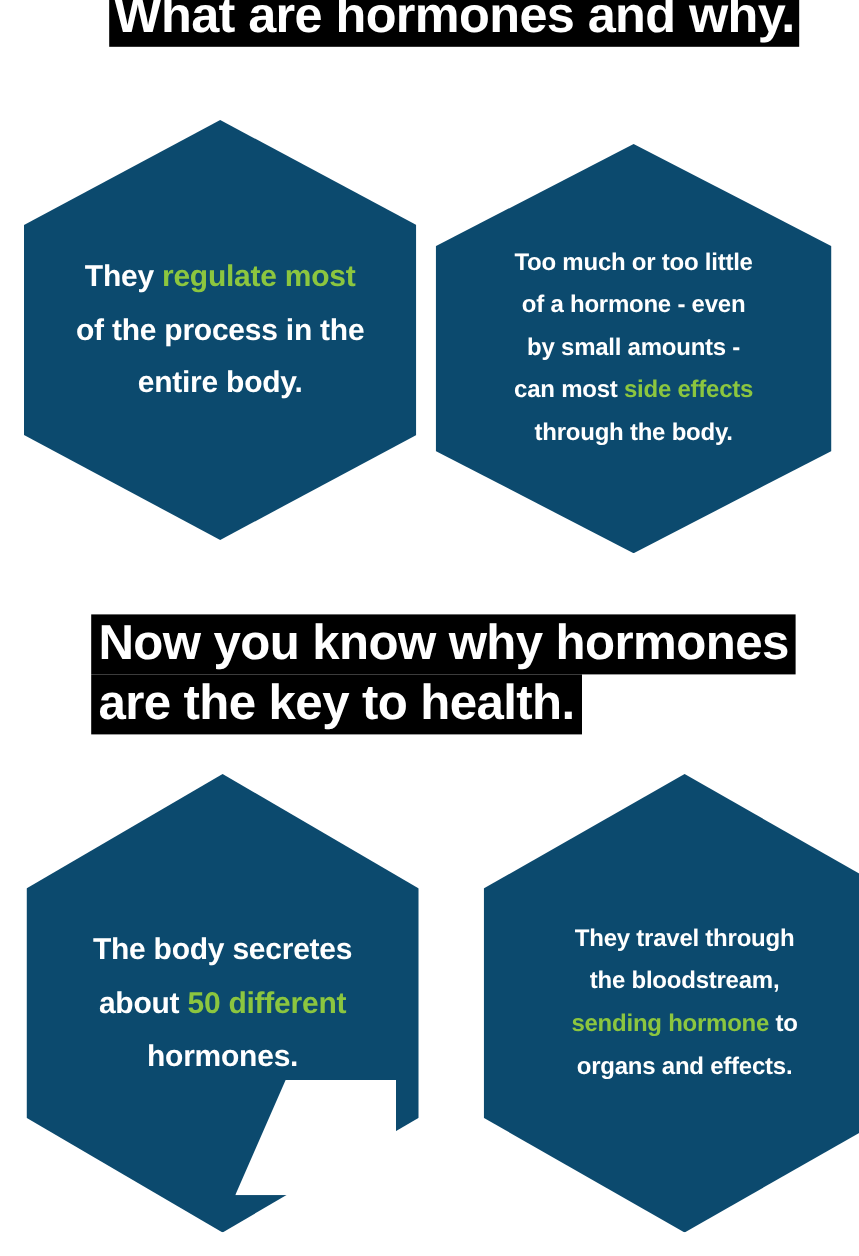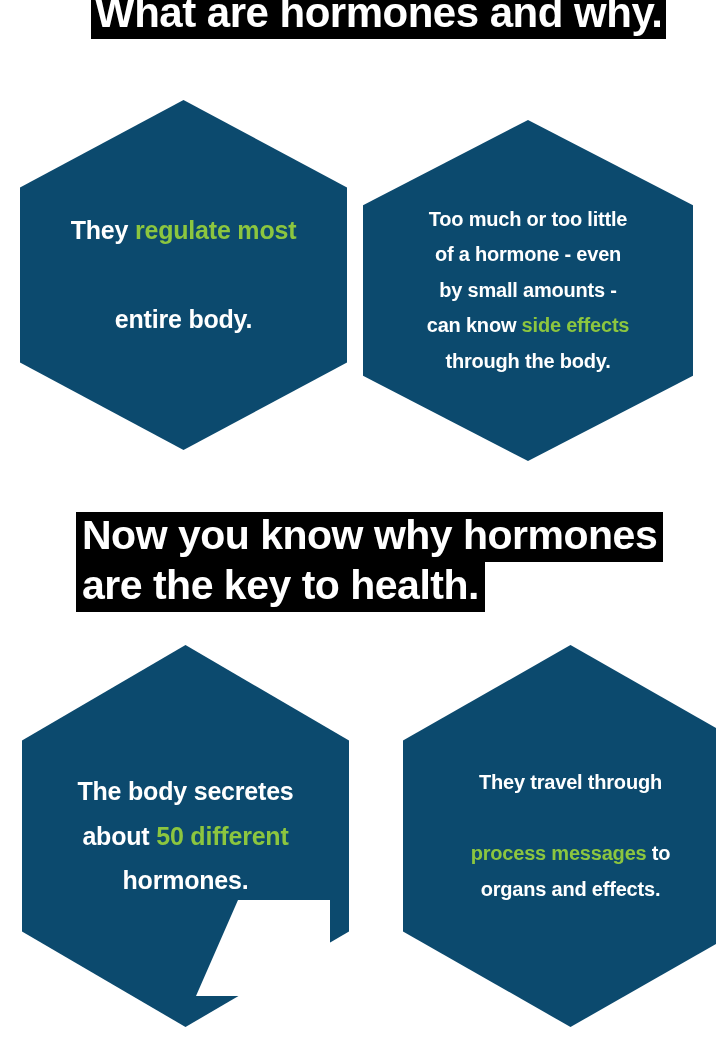--- a/index.html
+++ b/index.html
@@ -96,52 +96,52 @@
 </head>
 <body>
 
 <div class="heading" id="heading-top">
   <span class="band">What are hormones and why.</span>
 </div>
 
 <div class="hex" id="hex-1">
   <div class="hex-text">
     <span>They </span><span class="hl">regulate most</span><br>
-    <br>
+    <span>of the process in the</span><br>
     <span>entire body.</span>
   </div>
 </div>
 
 <div class="hex" id="hex-2">
   <div class="hex-text">
     <span>Too much or too little</span><br>
     <span>of a hormone - even</span><br>
     <span>by small amounts -</span><br>
-    <span>can know </span><span class="hl">side effects</span><br>
+    <span>can most </span><span class="hl">side effects</span><br>
     <span>through the body.</span>
   </div>
 </div>
 
 <div class="heading" id="heading-mid">
   <span class="band-line"><span class="band">Now you know why  hormones</span></span>
   <span class="band-line"><span class="band">are the key  to health.</span></span>
 </div>
 
 <div class="hex" id="hex-3">
   <div class="hex-text">
     <span>The body secretes</span><br>
     <span>about </span><span class="hl">50 different</span><br>
     <span>hormones.</span>
   </div>
 </div>
 
 <div class="hex" id="hex-4">
   <div class="hex-text">
     <span>They travel through</span><br>
-    <br>
-    <span class="hl">process messages</span><span> to</span><br>
+    <span>the bloodstream,</span><br>
+    <span class="hl">sending hormone</span><span> to</span><br>
     <span>organs and effects.</span>
   </div>
 </div>
 
 <svg id="slash-decoration" viewBox="0 0 134 96">
   <polygon points="0,96 92,96 134,66 134,0 42,0" fill="#ffffff"></polygon>
 </svg>
 
 </body></html>

